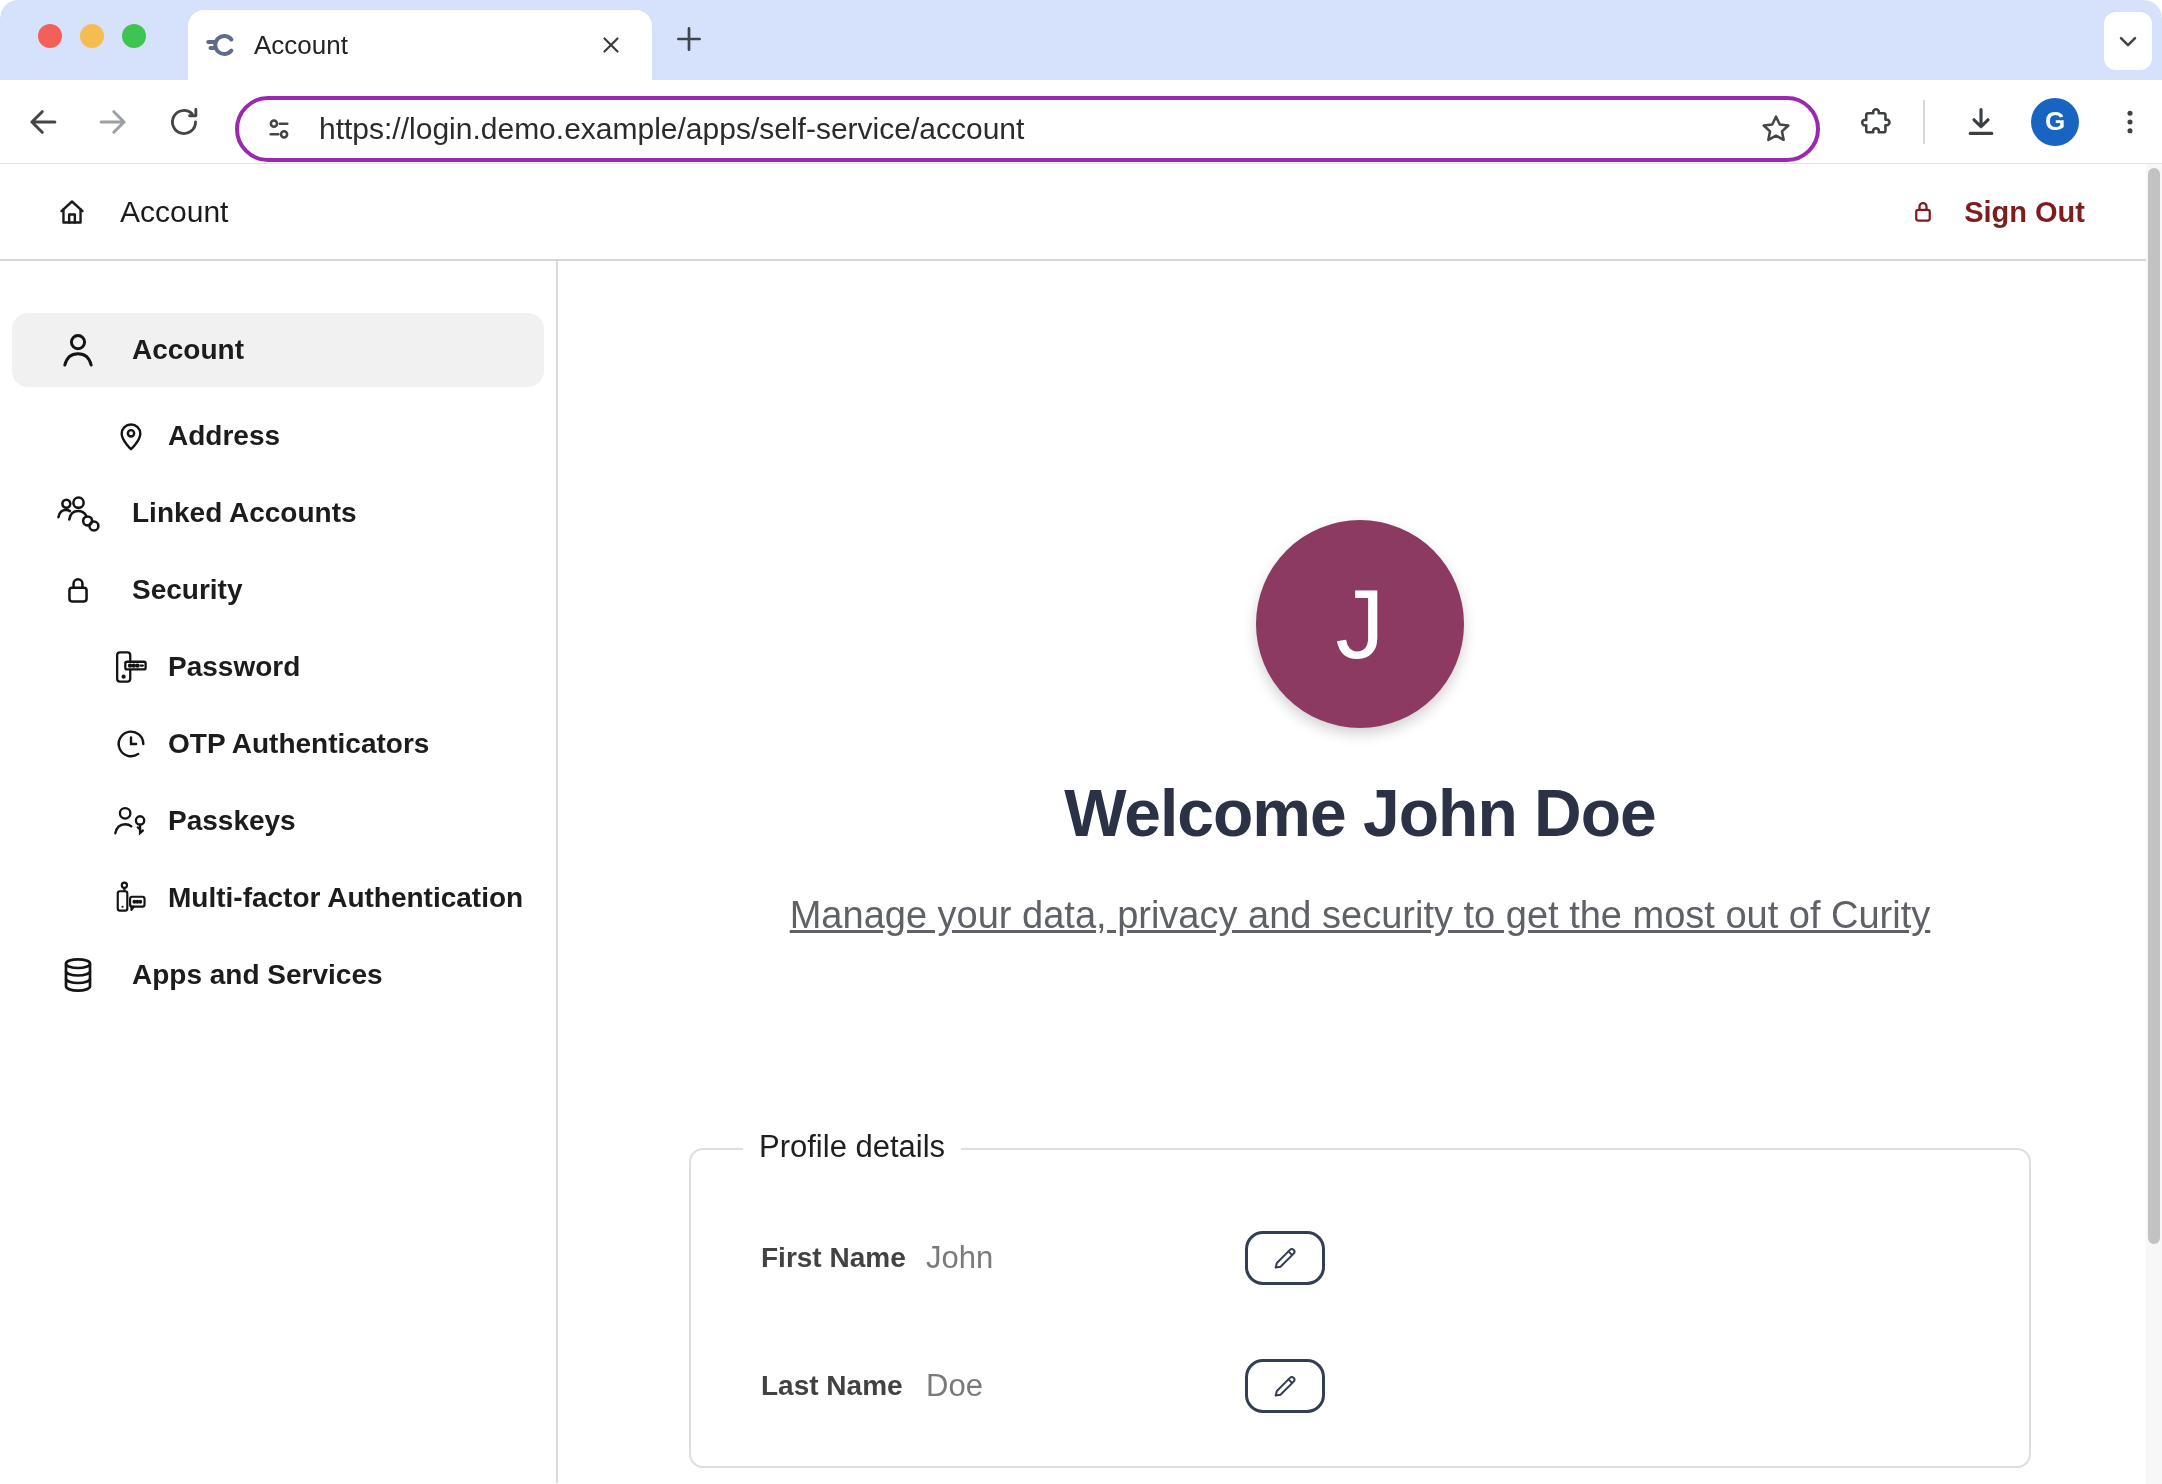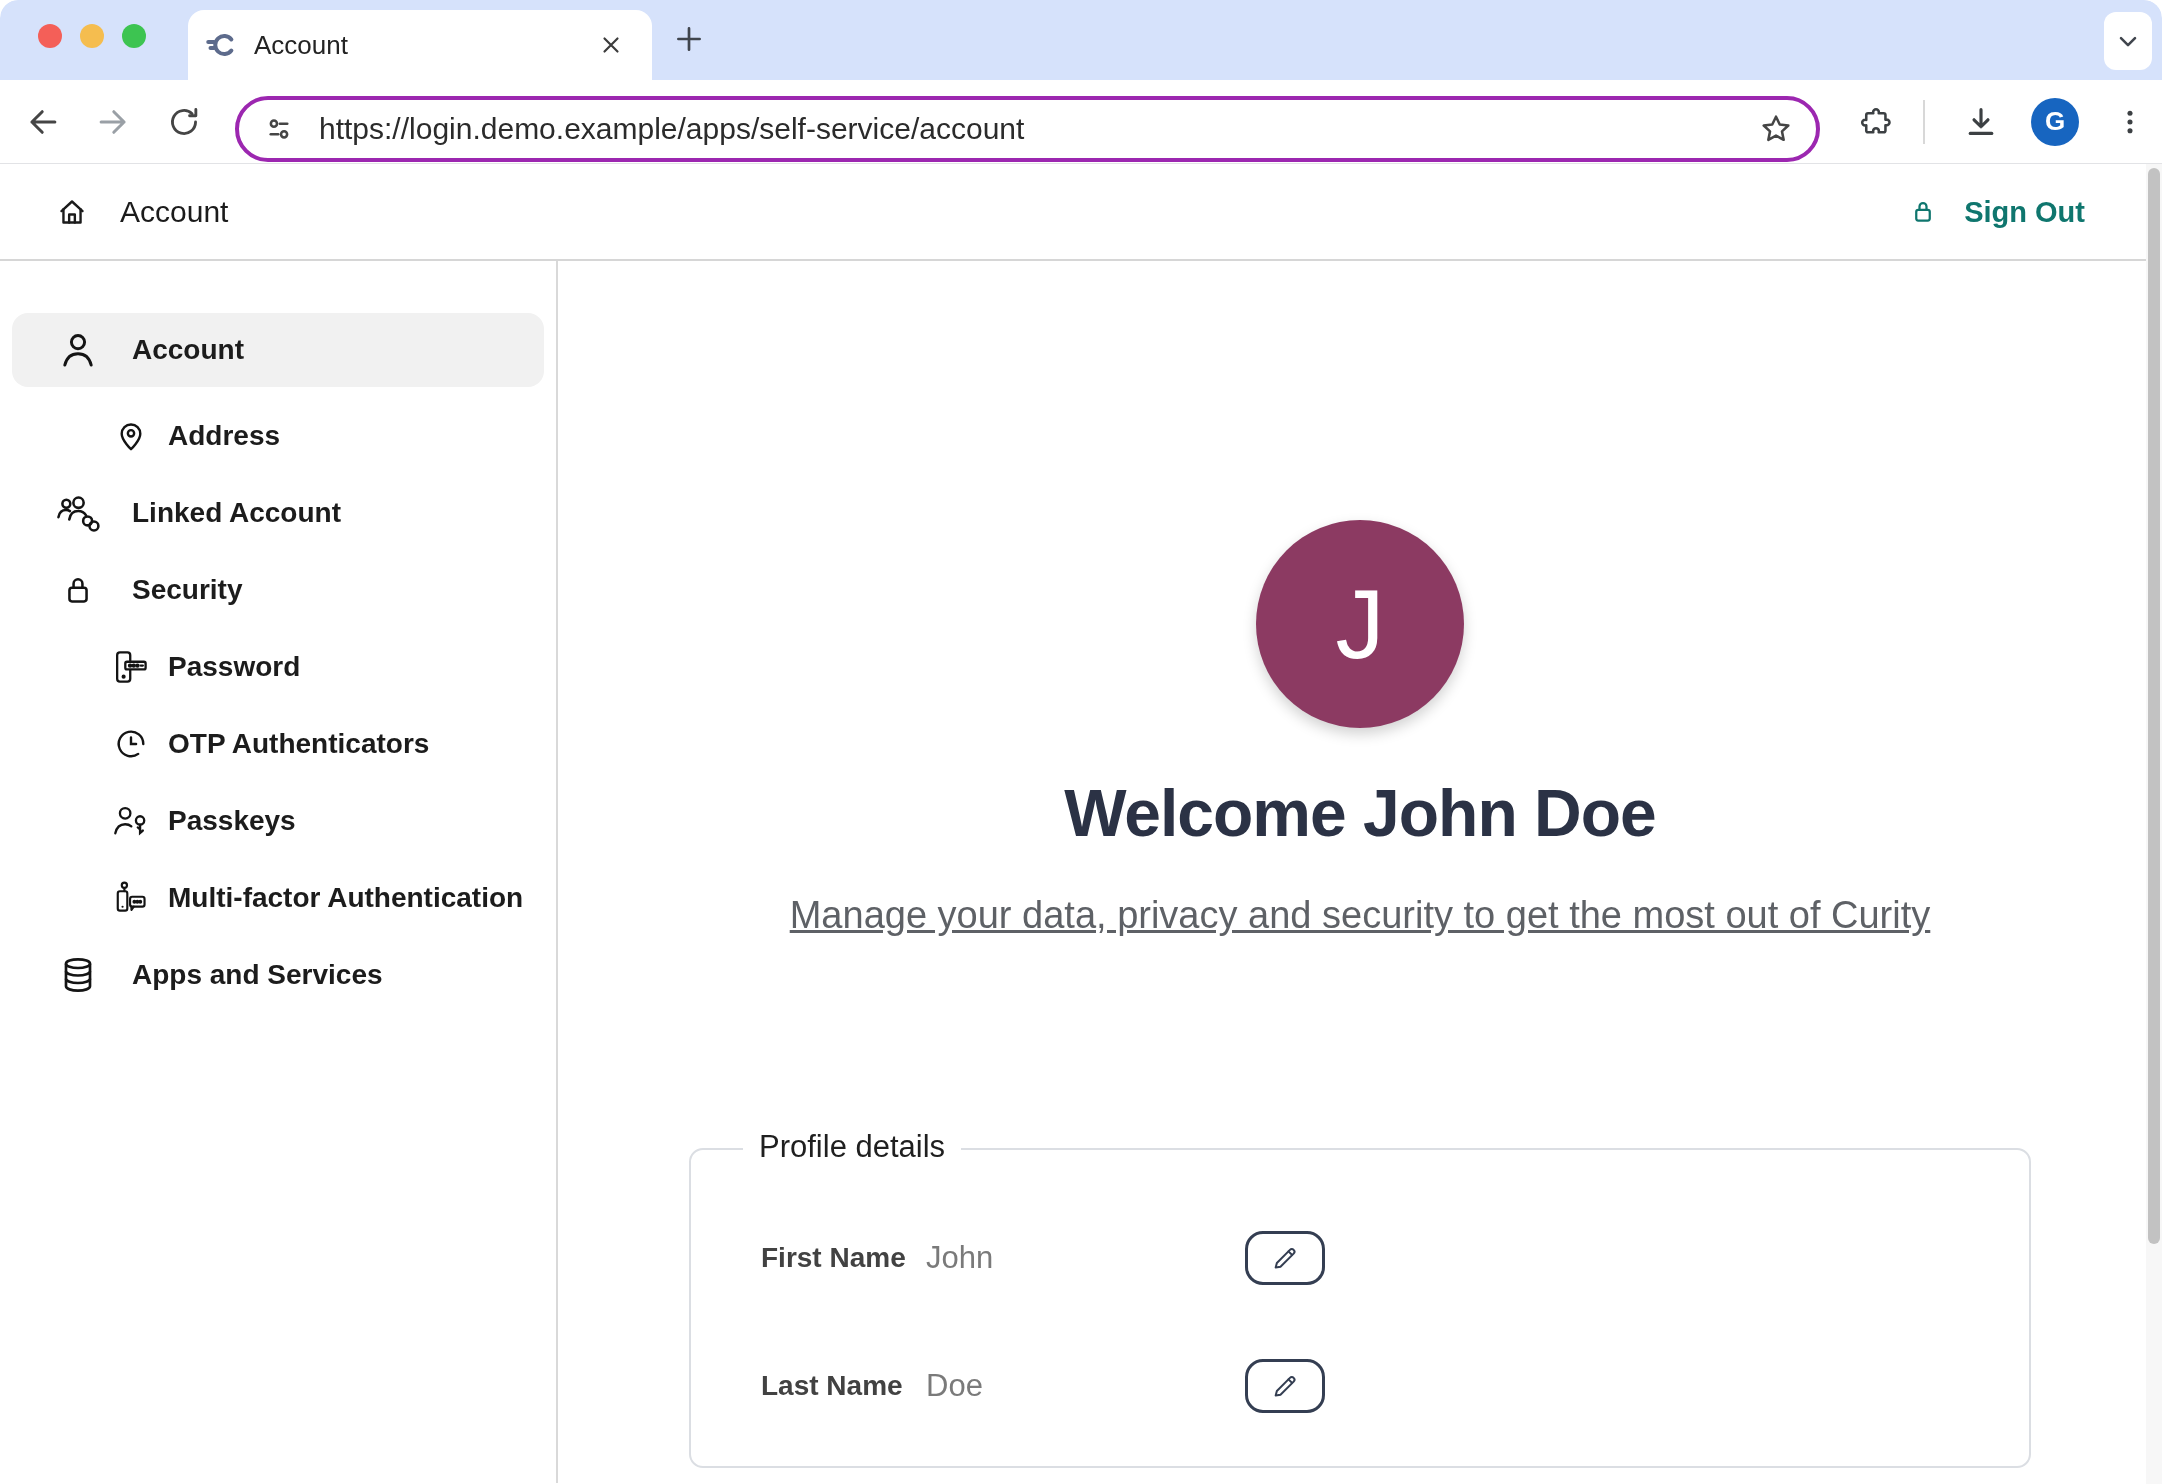--- a/index.html
+++ b/index.html
@@ -48,21 +48,21 @@
   .chrome-avatar{left:2031px;width:48px;height:48px;border-radius:50%;background:#1765C0;
                  color:#fff;font-size:26px;font-weight:700;}
   .kebab-btn{left:2114px;color:#3c4043;}
 
   
   .appheader{position:relative;height:97px;background:#fff;border-bottom:2px solid #D6D6D6;}
   .home-btn{position:absolute;left:54px;top:50%;transform:translateY(-50%);color:#1b1b1b;}
   .apptitle{position:absolute;left:120px;top:50%;transform:translateY(-50%);
             font-size:30px;color:#1b1b1b;}
   .signout{position:absolute;right:77px;top:50%;transform:translateY(-50%);
-           display:flex;align-items:center;gap:26px;color:#0f766e;cursor:pointer;}
+           display:flex;align-items:center;gap:26px;color:#7f1d1d;cursor:pointer;}
   .signout-label{font-size:29px;font-weight:700;}
 
   
   .page-body{display:flex;height:1222px;background:#fff;}
   .sidebar{width:558px;flex:none;border-right:2px solid #D9D9D9;padding-top:0;}
   .side-item{height:77px;display:flex;align-items:center;font-size:28px;font-weight:700;
              color:#1c1c1c;cursor:pointer;}
   .side-item .ic{width:48px;flex:none;margin-left:54px;display:flex;align-items:center;
                  justify-content:center;color:#141414;}
   .side-item .lbl{margin-left:30px;white-space:nowrap;}
@@ -238,21 +238,21 @@
         <span class="ic">
           <svg width="52" height="46" viewBox="0 0 28 24" fill="none" stroke="currentColor" stroke-width="1.5" stroke-linecap="round">
             <circle cx="7.2" cy="6.6" r="2.3"></circle>
             <path d="M2.6 14.4c.5-2.7 2-4.1 4.4-4.1.9 0 1.7.2 2.3.6"></path>
             <circle cx="14.3" cy="6" r="3"></circle>
             <path d="M8.9 15.8c.5-3.3 2.4-5 5.2-5 2 0 3.6.9 4.5 2.5"></path>
             <circle cx="19.6" cy="16.6" r="2.6"></circle>
             <circle cx="23.3" cy="19.6" r="2.6"></circle>
           </svg>
         </span>
-        <span class="lbl">Linked Account</span>
+        <span class="lbl">Linked Accounts</span>
       </div>
 
       <div class="side-item">
         <span class="ic">
           <svg width="38" height="38" viewBox="0 0 24 24" fill="none" stroke="currentColor" stroke-width="1.6" stroke-linejoin="round">
             <rect x="6.6" y="10.6" width="10.8" height="8.6" rx="1.6"></rect>
             <path d="M9.2 10.6V8a2.8 2.8 0 0 1 5.6 0v2.6"></path>
           </svg>
         </span>
         <span class="lbl">Security</span>

